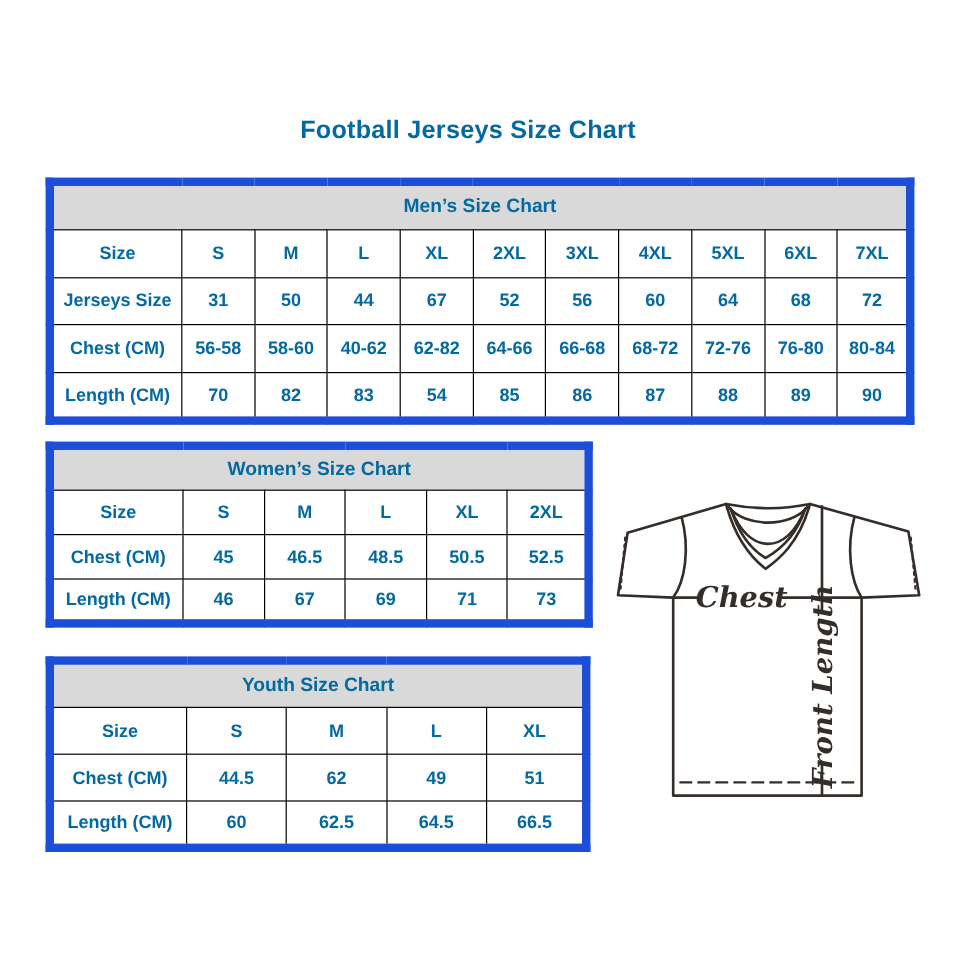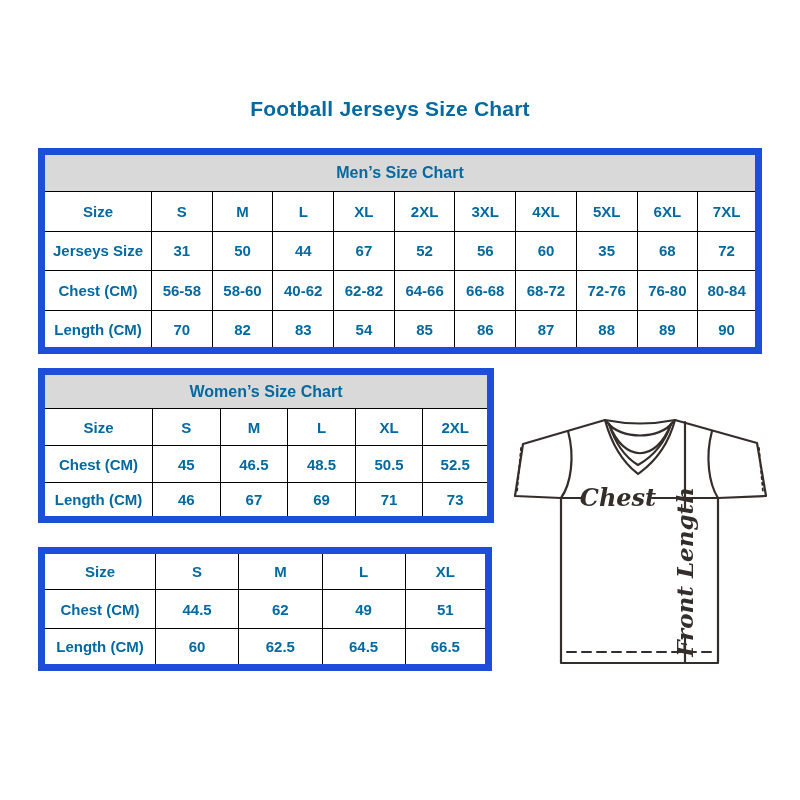--- a/index.html
+++ b/index.html
@@ -73,21 +73,21 @@
     </tr>
     <tr>
       <td>Jerseys Size</td>
       <td>31</td>
       <td>50</td>
       <td>44</td>
       <td>67</td>
       <td>52</td>
       <td>56</td>
       <td>60</td>
-      <td>35</td>
+      <td>64</td>
       <td>68</td>
       <td>72</td>
     </tr>
     <tr>
       <td>Chest (CM)</td>
       <td>56-58</td>
       <td>58-60</td>
       <td>40-62</td>
       <td>62-82</td>
       <td>64-66</td>
@@ -155,20 +155,23 @@
 
   <table class="size-table youth">
     <colgroup>
       <col style="width:114px">
         <col>
         <col>
         <col>
         <col>
     </colgroup>
     <tbody>
+        <tr class="chart-header">
+      <td colspan="5">Youth Size Chart</td>
+    </tr>
     <tr>
       <td>Size</td>
       <td>S</td>
       <td>M</td>
       <td>L</td>
       <td>XL</td>
     </tr>
     <tr>
       <td>Chest (CM)</td>
       <td>44.5</td>

